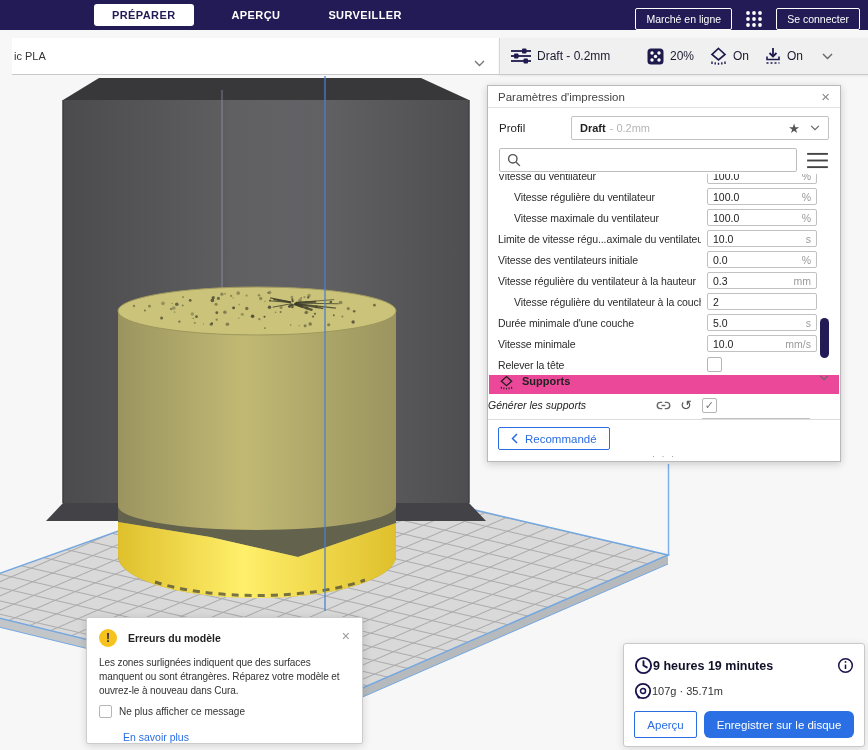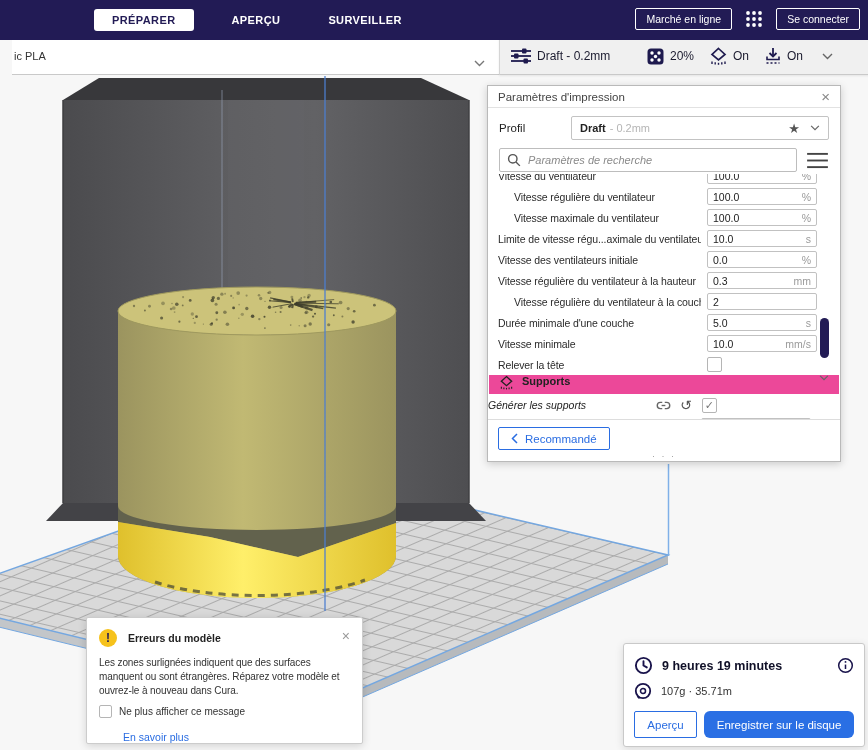--- a/index.html
+++ b/index.html
@@ -1,21 +1,21 @@
 <!DOCTYPE html>
 <html><head>
 <meta charset="utf-8">
 <style>
   * { margin:0; padding:0; box-sizing:border-box; }
   html,body { width:868px; height:750px; overflow:hidden; }
   body { font-family:"Liberation Sans","DejaVu Sans",sans-serif; background:#f7f7f7; position:relative; }
   .app { position:absolute; inset:0; width:868px; height:750px; background:#f7f7f7; }
 
   
-  .topbar { position:absolute; left:0; top:0; width:868px; height:40px; background:#221b55; z-index:30; display:flex; align-items:center; }
+  .topbar { position:absolute; left:0; top:0; width:868px; height:30px; background:#221b55; z-index:30; display:flex; align-items:center; }
   .tabs { display:flex; align-items:center; margin-left:94px; gap:28px; }
   .tab { background:transparent; border:none; color:#fff; font-size:11px; font-weight:bold; letter-spacing:.4px; padding:4px 10px; cursor:pointer; font-family:inherit; }
   .tab.active { background:#fff; color:#221b55; border-radius:3px; padding:5px 18px; }
   .topbar-right { position:absolute; right:8px; top:0; height:38px; display:flex; align-items:center; gap:13px; }
   .outline-btn { background:transparent; border:1px solid #fff; color:#fff; font-size:10.5px; border-radius:2px; padding:4px 10px; font-family:inherit; cursor:pointer; white-space:nowrap; }
   .apps-grid { width:18px; height:18px; display:block; }
 
   
   .configbar { position:absolute; left:12px; top:38px; width:868px; height:37px; z-index:25; display:flex; }
   .material-zone { width:487px; height:37px; background:#fff; border-bottom:1px solid #c9c9c9; position:relative; cursor:pointer; }
@@ -74,21 +74,21 @@
   .err-title { font-size:10.5px; font-weight:bold; color:#222; margin-left:11px; flex:1; }
   .err-close { color:#999; font-size:14px; line-height:1; cursor:pointer; align-self:flex-start; }
   .err-body { font-size:10px; color:#333; line-height:1.4; margin-top:9px; letter-spacing:-0.1px; }
   .err-check { display:flex; align-items:center; gap:7px; margin-top:7px; cursor:pointer; }
   .err-check .cbox { width:13px; height:13px; }
   .err-check-label { font-size:10px; color:#333; }
   .err-link { font-size:10.5px; color:#2a6de2; margin-top:13px; margin-left:24px; cursor:pointer; display:inline-block; }
 
   
   .stats { position:absolute; left:623px; top:643px; width:242px; height:104px; background:#fff; border:1px solid #c9c9c9; border-radius:3px; box-shadow:0 2px 8px rgba(0,0,0,.12); z-index:22; padding:12px 10px 10px 10px; }
-  .stat-row { display:flex; align-items:center; gap:9px; }
+  .stat-row { display:flex; align-items:center; }
   .stat-time { font-size:12.5px; font-weight:bold; color:#101028; flex:1; }
   .stat-mat { font-size:11px; color:#333; }
   .stat-row2 { margin-top:7px; }
   .stat-btns { display:flex; gap:7px; margin-top:11px; }
   .btn-preview { width:66px; height:27px; background:#fff; border:1px solid #2a6de2; border-radius:2px; color:#2a6de2; font-size:11.5px; font-family:inherit; cursor:pointer; }
   .btn-save { width:157px; height:27px; background:#2a6fe4; border:none; border-radius:6px; color:#fff; font-size:11.5px; font-family:inherit; cursor:pointer; }
 </style>
 </head>
 <body>
 
@@ -368,21 +368,20 @@
           </svg>
       </span>
     </div>
 
     <div class="search-row">
       <span class="search-box">
         <svg width="14" height="14" viewBox="0 0 15 15">
             <circle cx="6.2" cy="6.2" r="4.5" fill="none" stroke="#555" stroke-width="1.5"></circle>
             <line x1="9.6" y1="9.6" x2="13.8" y2="13.8" stroke="#555" stroke-width="1.5"></line>
           </svg>
-        <input type="text" placeholder="Paramètres de recherche" style="">
       </span>
       <span style="cursor:pointer;display:flex;">
         <svg width="23" height="17" viewBox="0 0 24 18">
             <g stroke="#444" stroke-width="2">
               <line x1="1" y1="2" x2="23" y2="2"></line>
               <line x1="1" y1="9" x2="23" y2="9"></line>
               <line x1="1" y1="16" x2="23" y2="16"></line>
             </g>
           </svg>
       </span>

